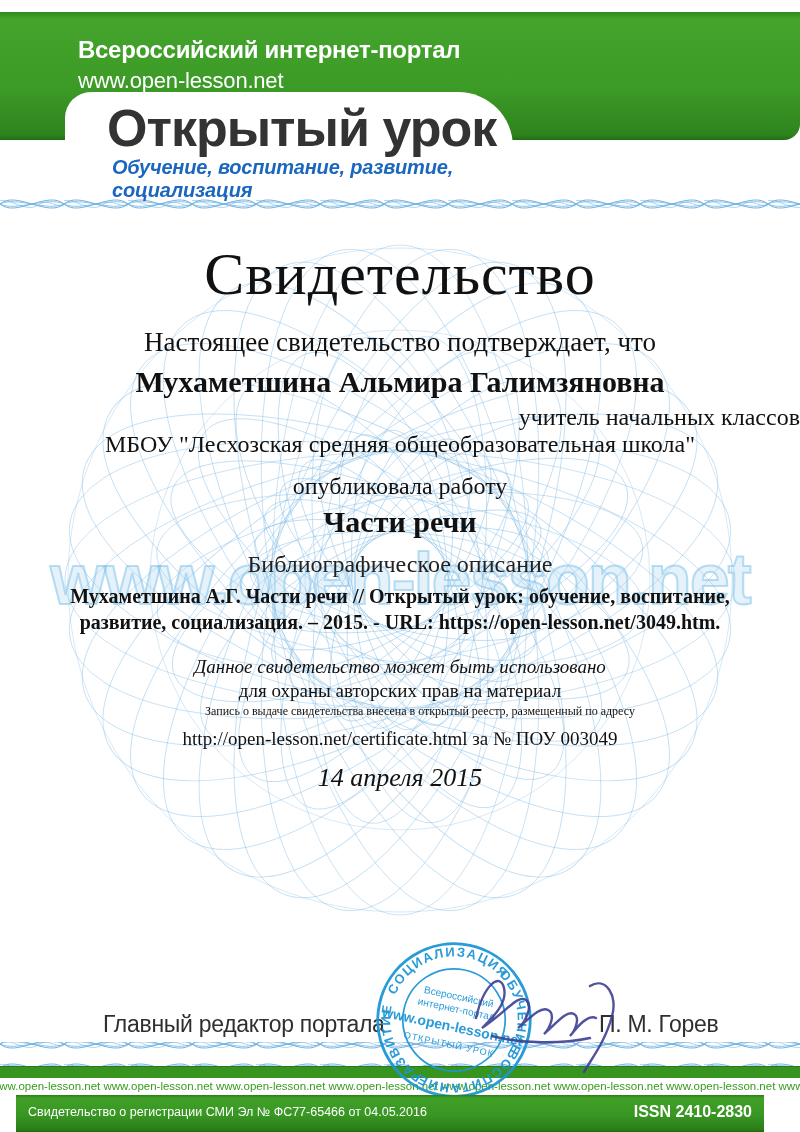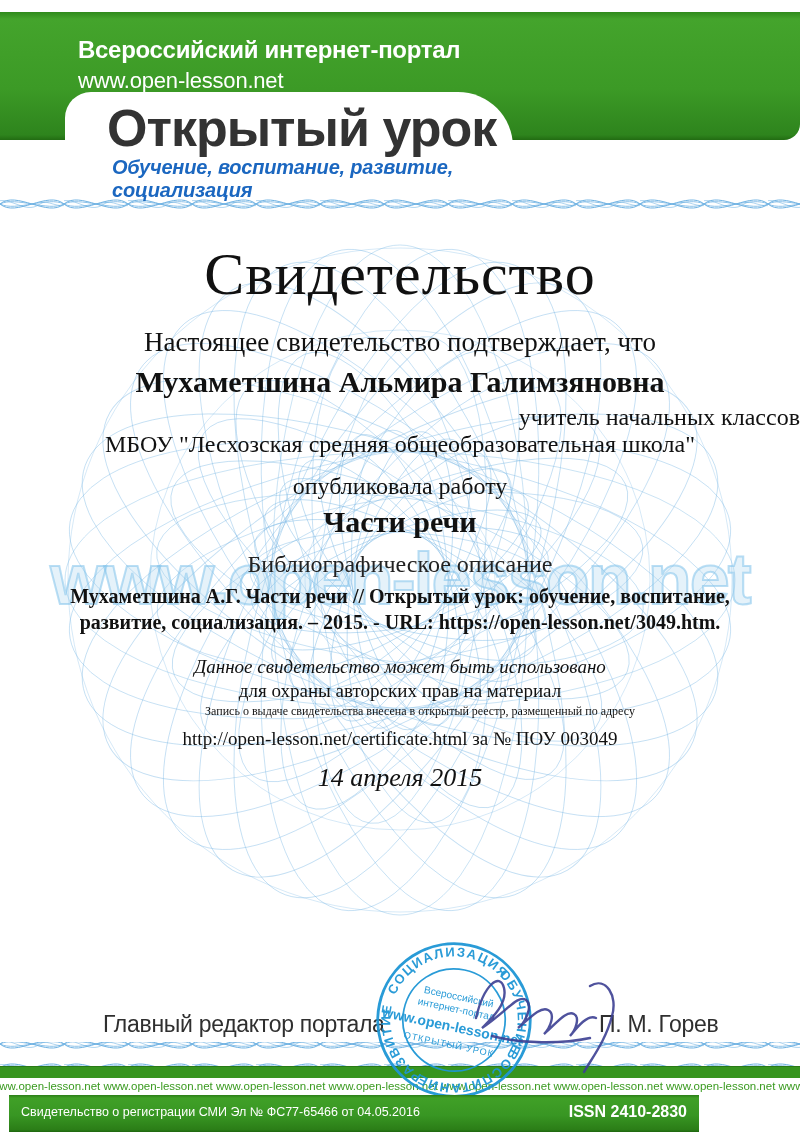--- a/index.html
+++ b/index.html
@@ -57,21 +57,21 @@
   .stamp{position:absolute;left:372px;top:938px;width:164px;height:164px;z-index:5;transform:rotate(12deg);opacity:.95;}
   .stamp text{fill:#1e96d5;font-family:"Liberation Sans",sans-serif;}
   .sig{position:absolute;left:462px;top:952px;z-index:6;}
   .sig path{fill:none;stroke:#3c3f92;stroke-width:2.4;stroke-linecap:round;opacity:.9;}
 
   
   .green-strip{position:absolute;left:0;top:1066px;width:800px;height:12px;background:#37951f;z-index:4;
      border-top:1px solid #2a7a16;}
   .url-strip{position:absolute;left:0;top:1078px;width:800px;height:17px;background:#fff;z-index:4;
      overflow:hidden;white-space:nowrap;color:#3a9a20;font-size:11.5px;line-height:17px;text-indent:-9px;}
-  .footer-bar{position:absolute;left:9px;top:1095px;width:690px;height:37px;z-index:7;
+  .footer-bar{position:absolute;left:16px;top:1095px;width:748px;height:37px;z-index:7;
      background:linear-gradient(180deg,#2b7d17 0,#40a027 3px,#389623 55%,#2b7d17 94%,#1e660f 100%);}
   .footer-reg{position:absolute;left:12px;top:10px;color:#fff;font-size:12.5px;}
   .footer-issn{position:absolute;right:12px;top:8px;color:#fff;font-size:16px;font-weight:bold;}
 </style>
 </head>
 <body>
 
 <div class="page">
 
   <svg id="guilloche" width="800" height="1132">

